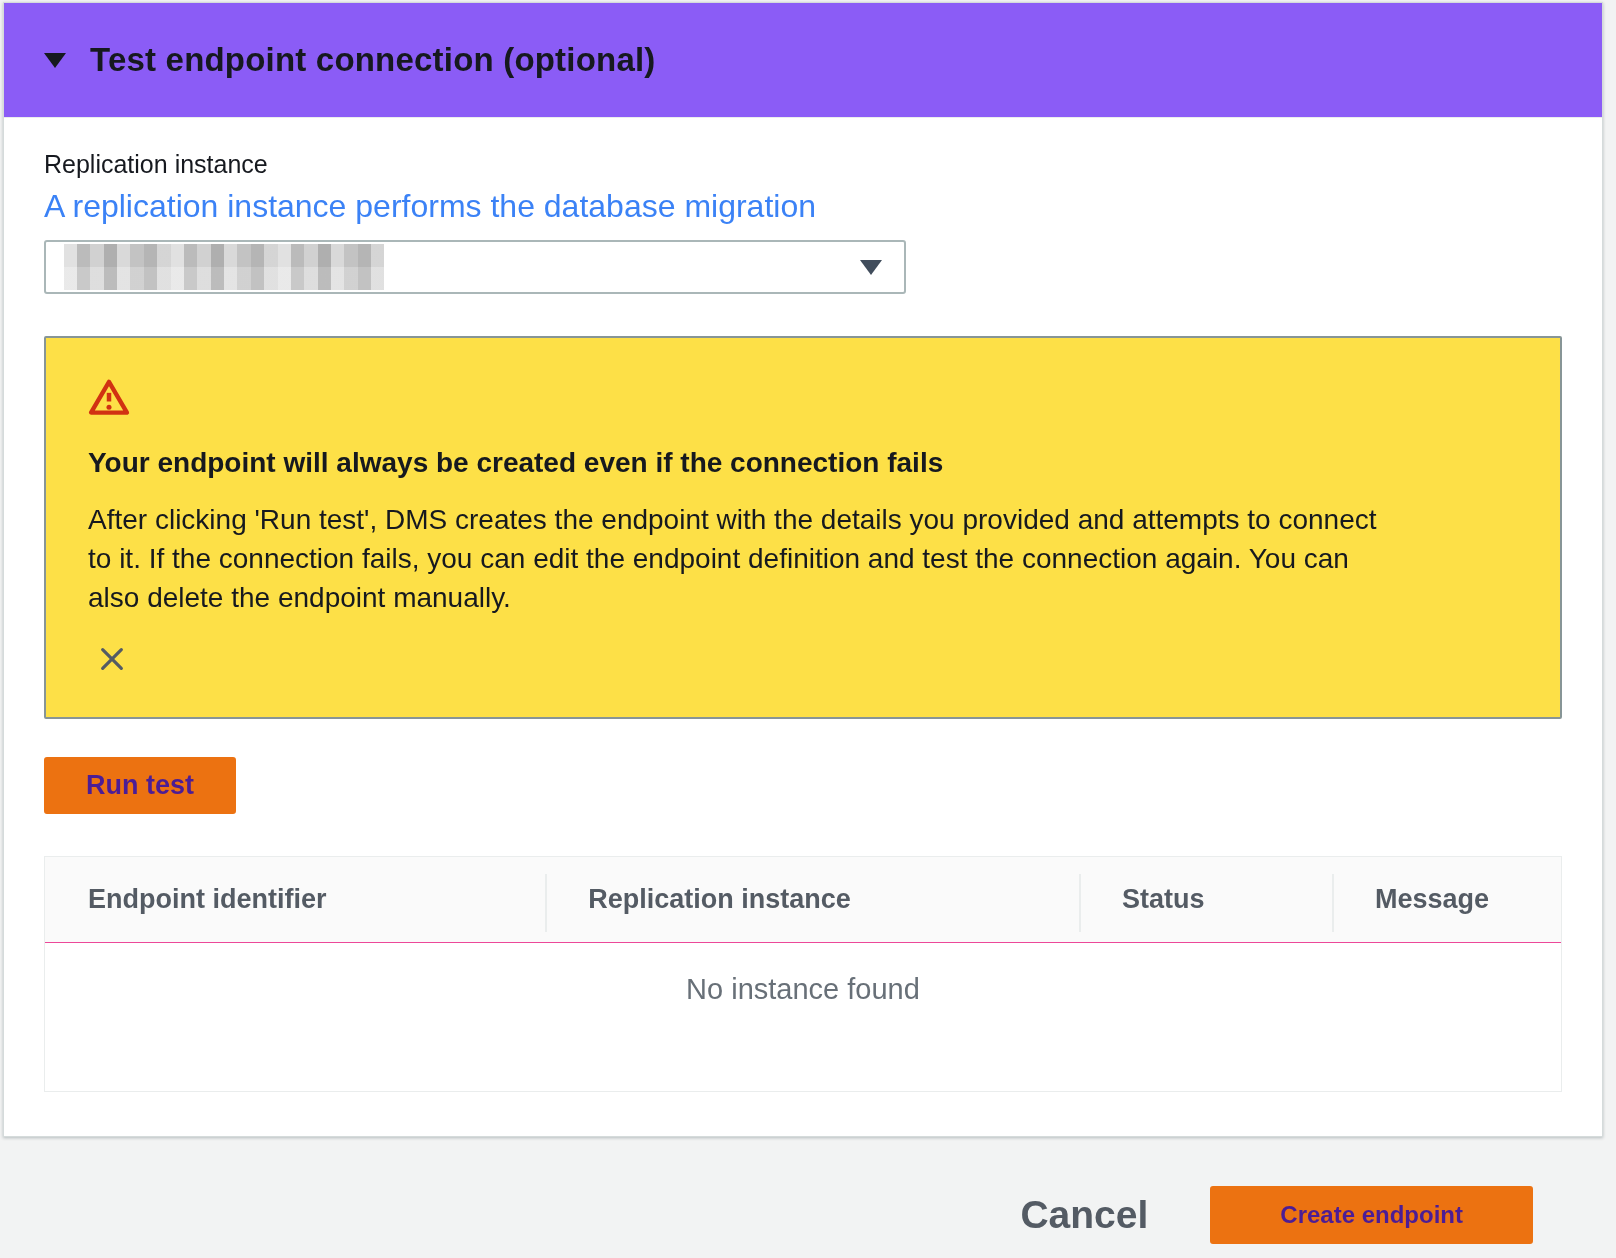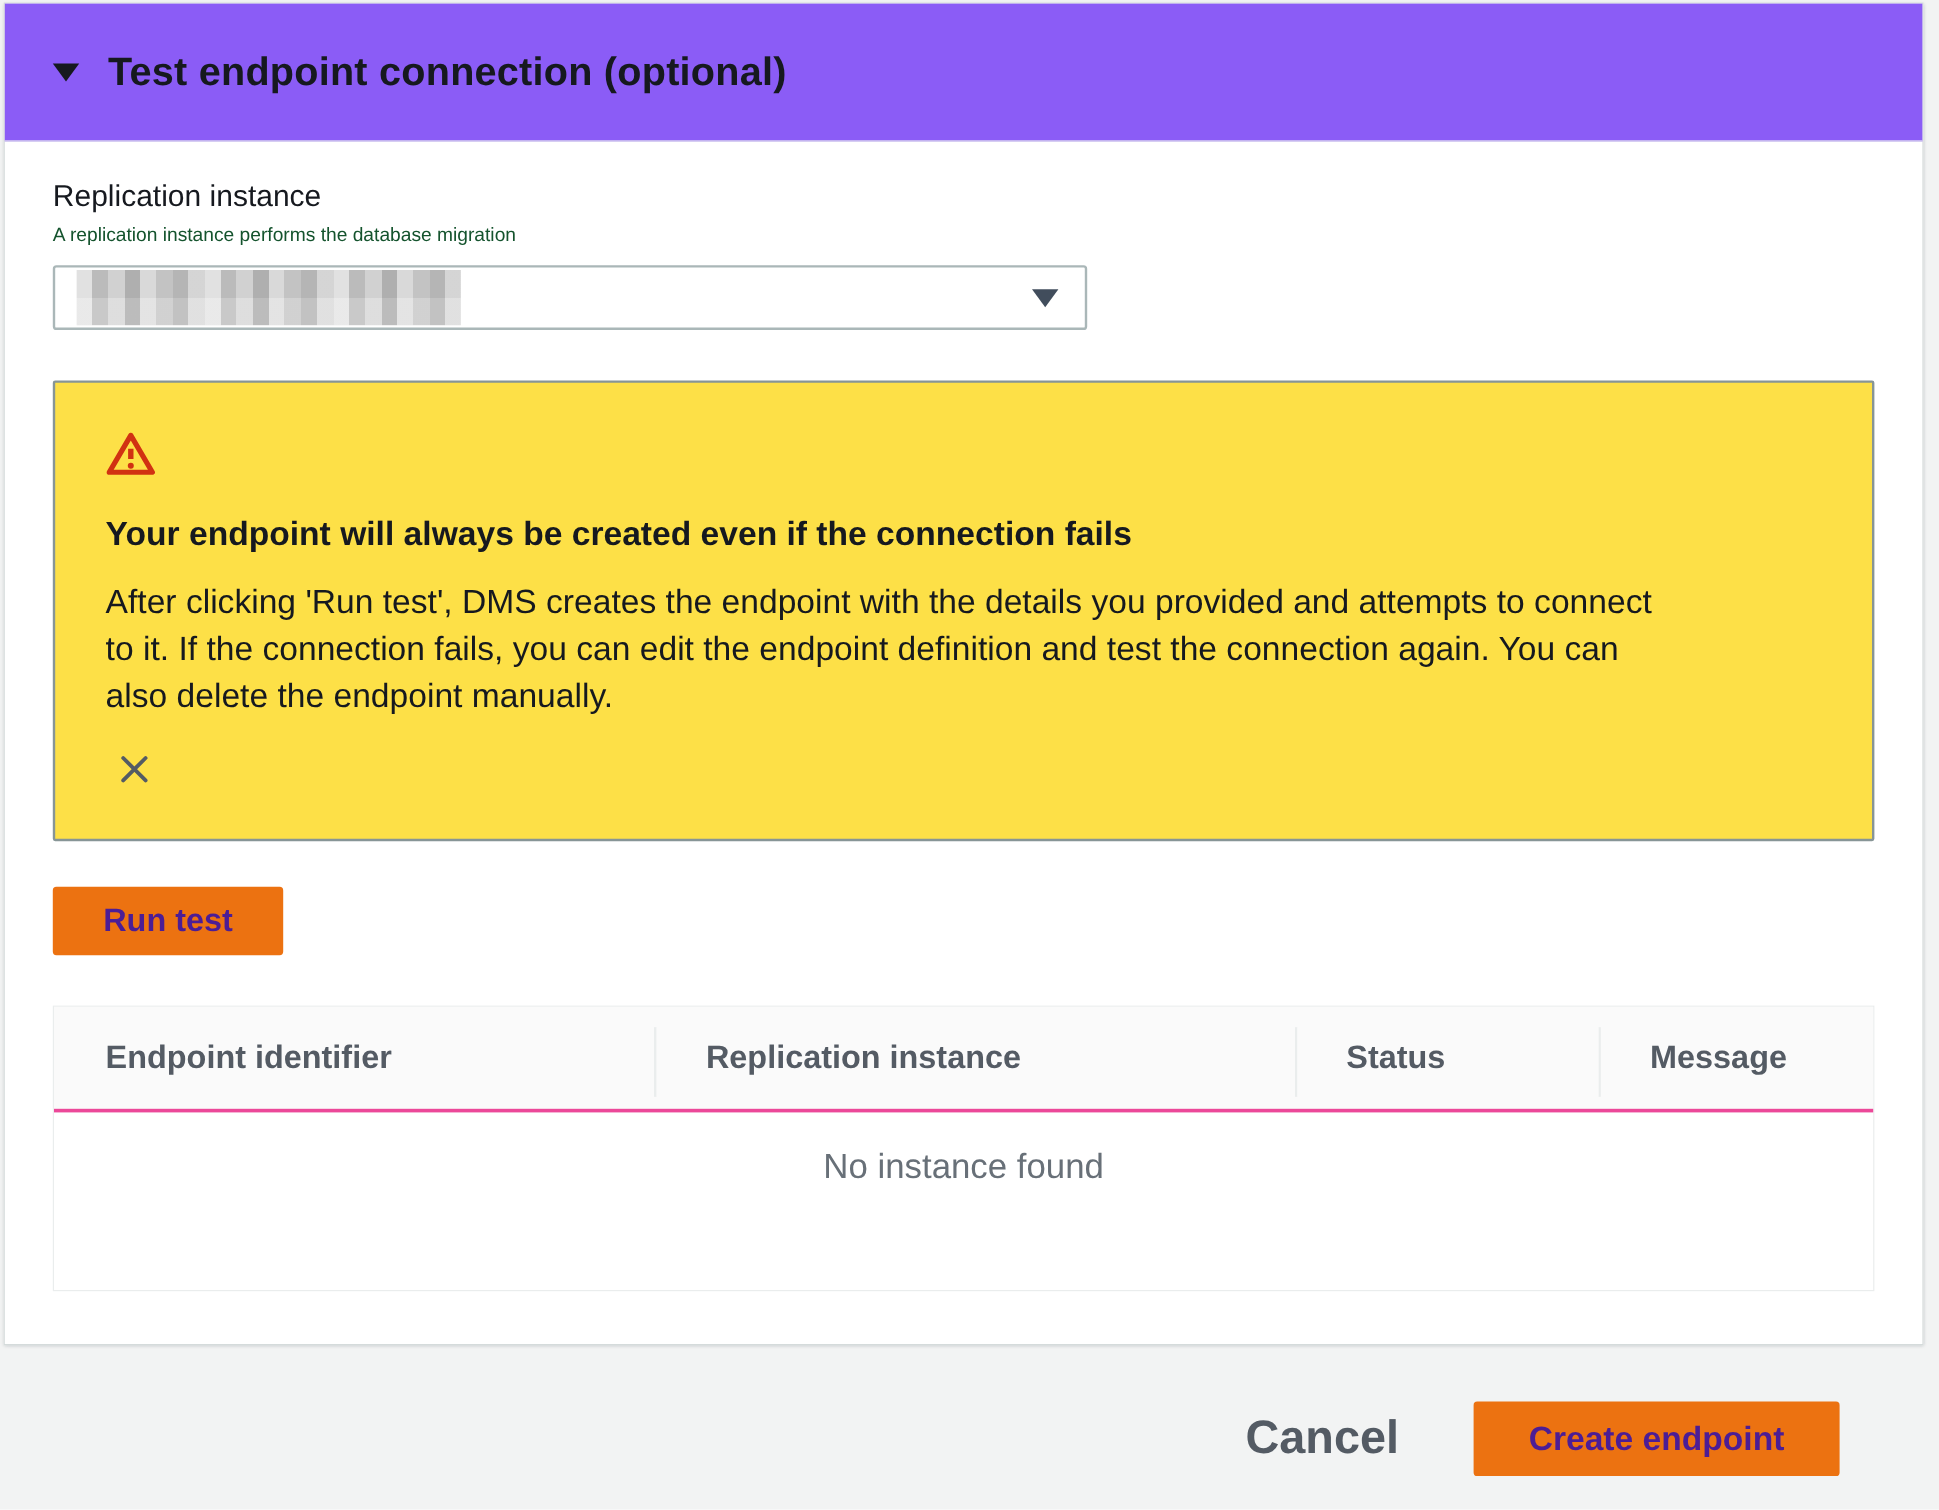--- a/index.html
+++ b/index.html
@@ -35,21 +35,21 @@
   }
   .panel-title {
     font-size: 33px;
     font-weight: bold;
     letter-spacing: 0.2px;
   }
   .panel-body { padding: 32px 40px 44px 40px; }
 
   
   .field-label { font-size: 25px; font-weight: normal; color: #16191f; }
-  .field-desc  { font-size: 16px; color: #14532d; margin-top: 9px; }
+  .field-desc  { font-size: 32px; color: #3b82f6; margin-top: 9px; }
   .select-box {
     margin-top: 15px;
     width: 862px;
     height: 54px;
     background: #ffffff;
     border: 2px solid #aab7b8;
     border-radius: 3px;
     display: flex;
     align-items: center;
     justify-content: space-between;
@@ -122,21 +122,21 @@
   
   .results-table {
     margin-top: 42px;
     border: 1px solid #eaeded;
     background: #ffffff;
   }
   .table-head {
     display: grid;
     grid-template-columns: 33% 35.2% 16.7% 15.1%;
     background: #fafafa;
-    border-bottom: 3px solid #ec4899;
+    border-bottom: 1px solid #ec4899;
   }
   .th {
     position: relative;
     padding: 27px 10px 27px 43px;
     font-size: 27px;
     font-weight: bold;
     color: #545b64;
     white-space: nowrap;
     overflow: hidden;
   }
@@ -167,21 +167,21 @@
   }
   .btn-link {
     background: none;
     border: none;
     color: #545b64;
     font-family: "Liberation Sans", sans-serif;
     font-size: 39px;
     font-weight: bold;
     cursor: pointer;
   }
-  .create-btn { padding: 13px 44px; font-size: 28px; }
+  .create-btn { padding: 13px 68px; font-size: 24px; }
 </style>
 </head>
 <body>
 
 <div class="panel">
 
   <div class="panel-header">
     <span class="tri-down"></span>
     <h2 class="panel-title">Test endpoint connection (optional)</h2>
   </div>

